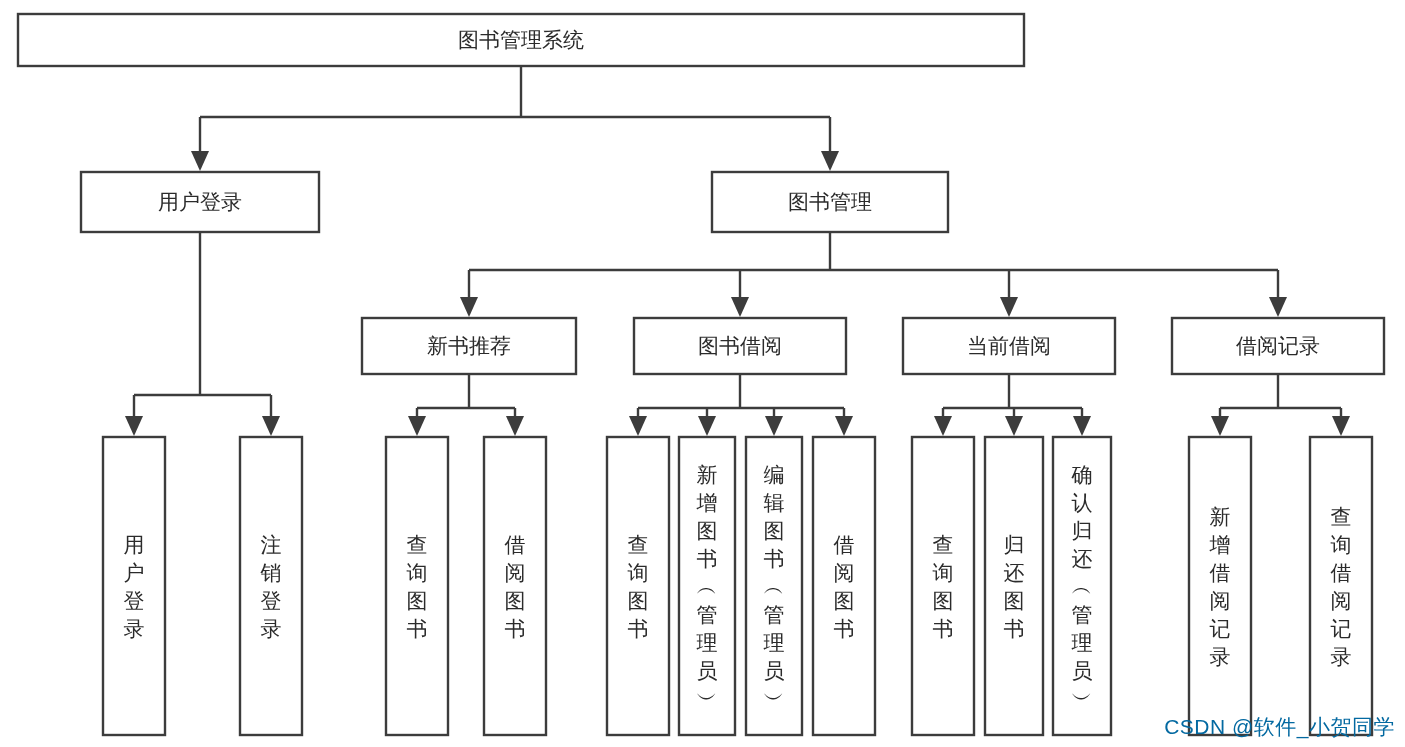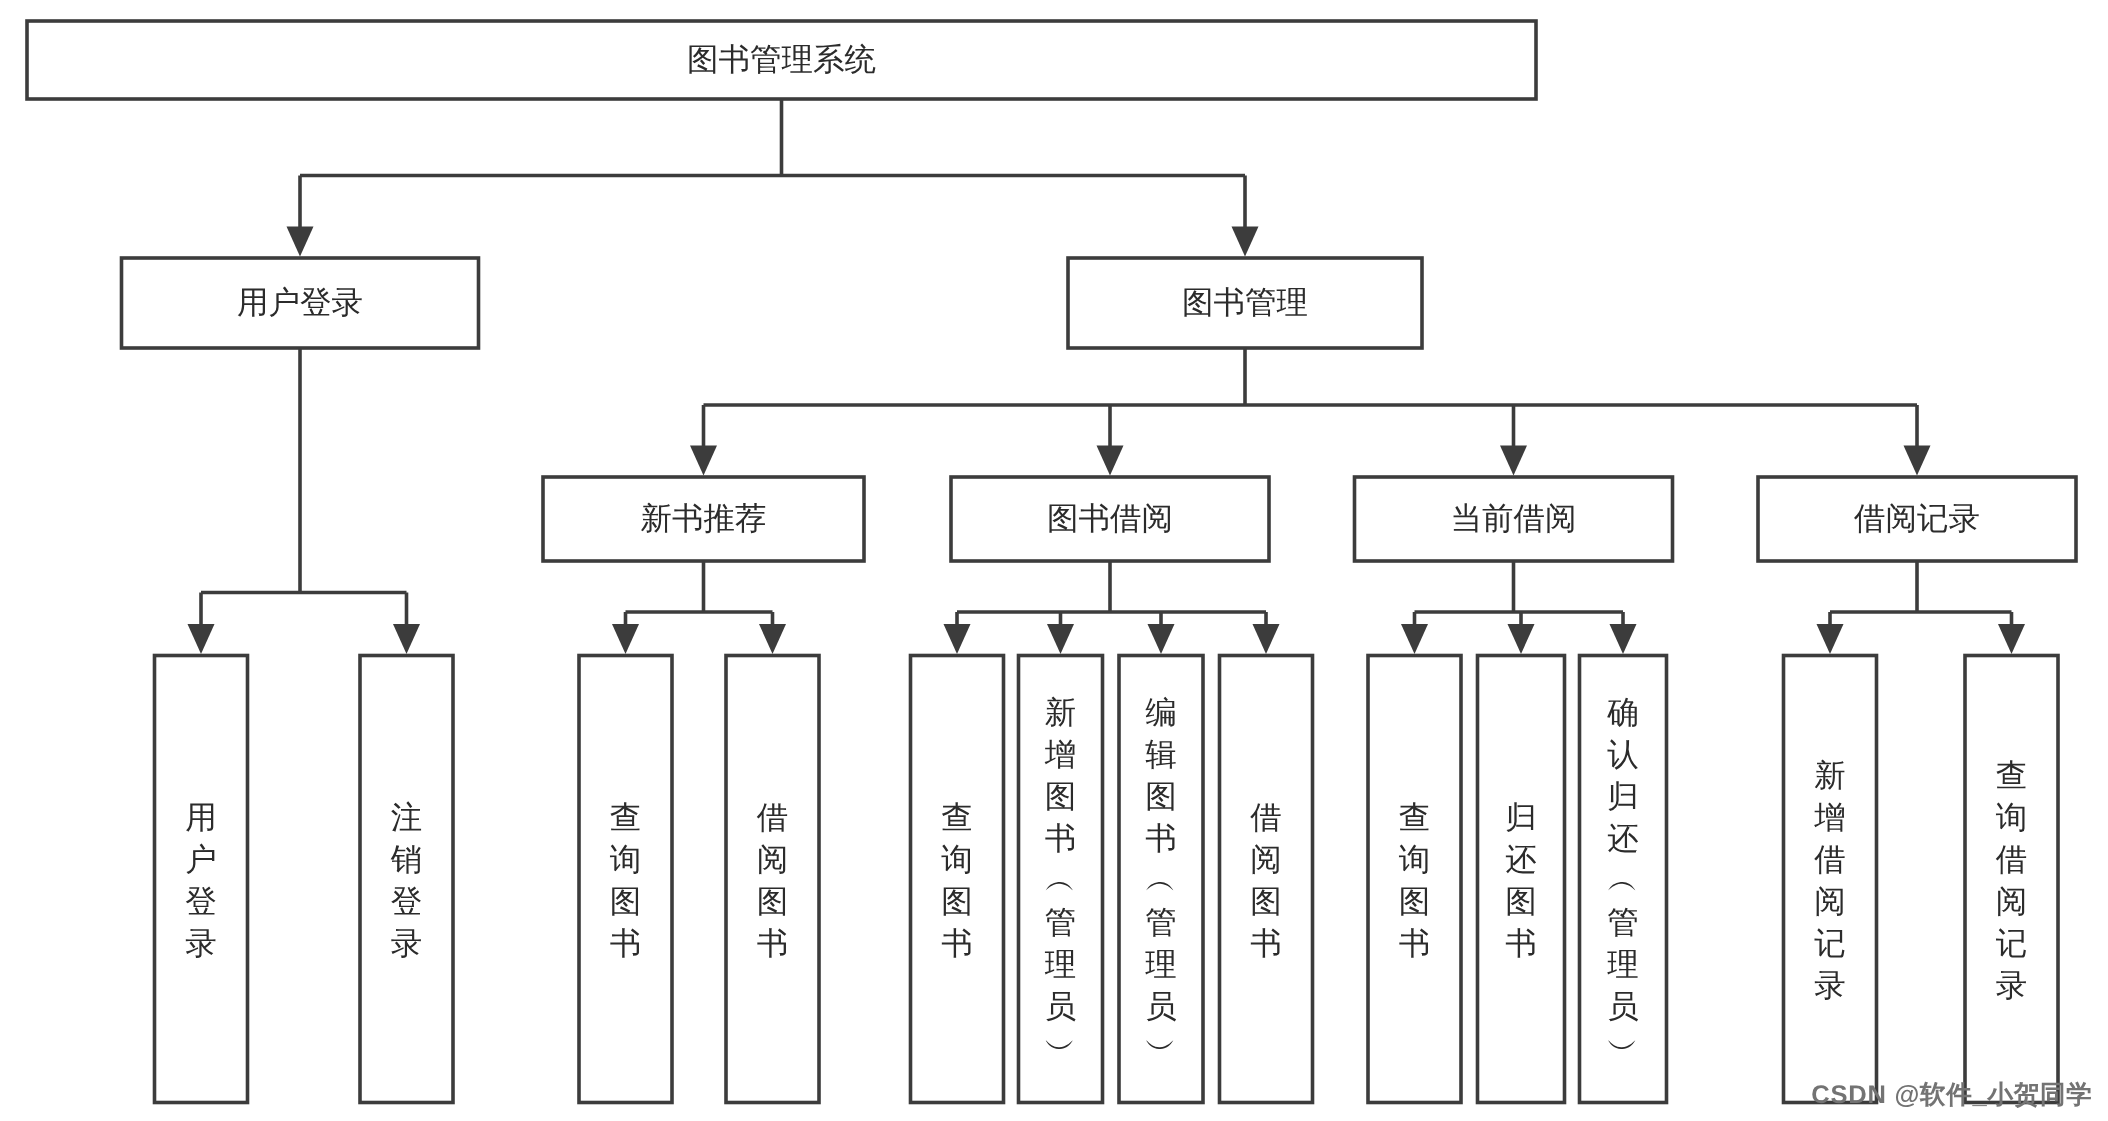--- a/index.html
+++ b/index.html
@@ -55,26 +55,25 @@
     fill: #2b2b2b;
     font-family: "Liberation Sans", "DejaVu Sans", sans-serif;
     font-size: 21px;
     text-anchor: middle;
   }
   .watermark-text {
     position: absolute;
     right: 10px;
     bottom: 6px;
     font-family: "Liberation Sans", "DejaVu Sans", sans-serif;
-    font-size: 17px;
-    color: #737373;
+    font-size: 21px;
+    color: #0369a1;
     letter-spacing: 0.5px;
     white-space: nowrap;
     user-select: none;
-    font-weight: bold;
   }
 </style>
 </head>
 <body>
 
 <div id="diagram-root">
   <svg id="tree-svg" viewBox="0 0 1405 747">
     <defs></defs>
     <g id="edges-layer">
         <g>

